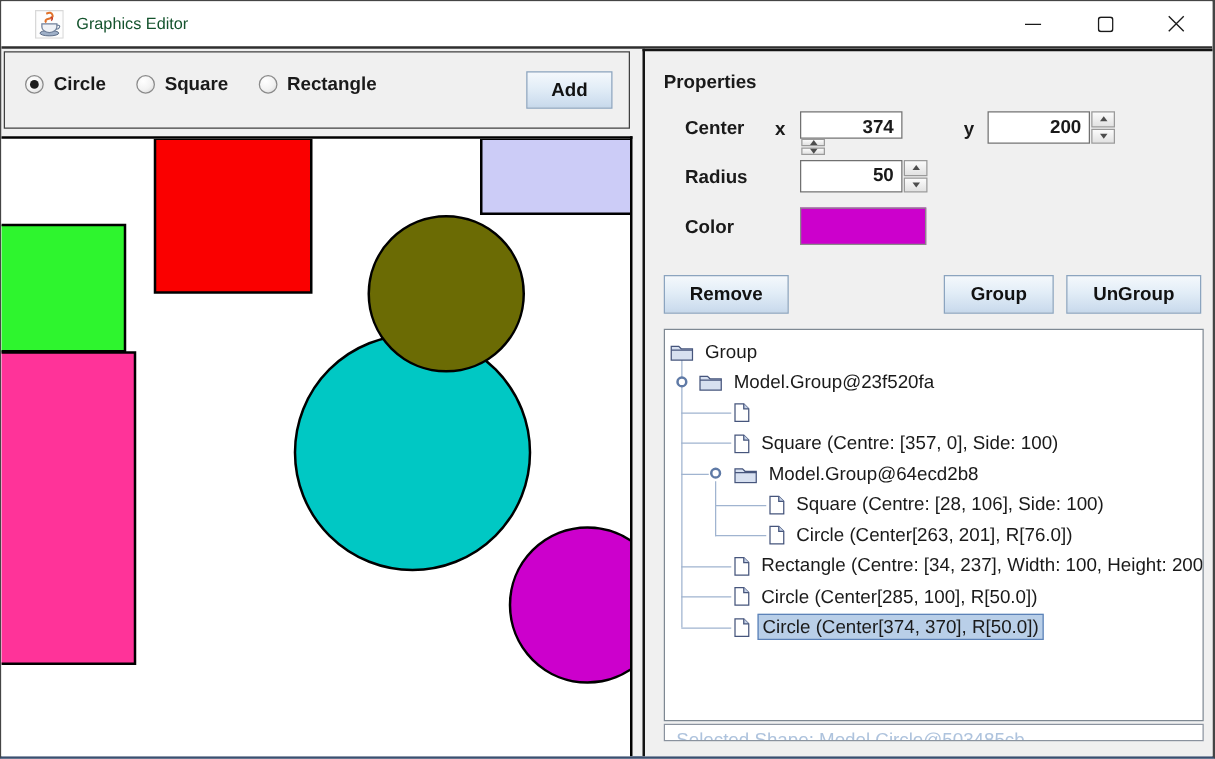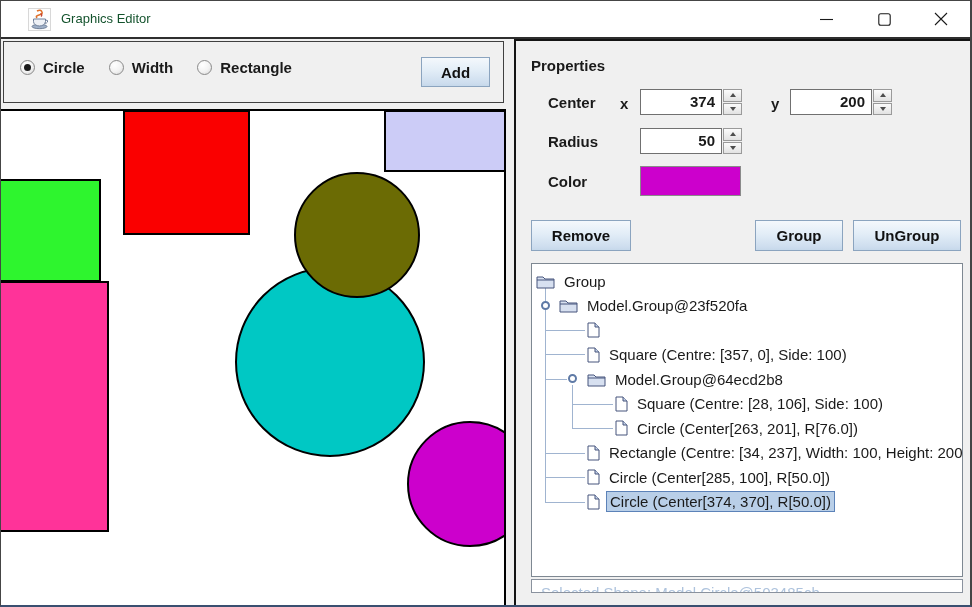--- a/index.html
+++ b/index.html
@@ -41,21 +41,21 @@
     background:#f0f0f0; border:2px solid #141414; border-right:none; border-bottom:none; }
   .rp { position:absolute; } 
   #props-header { left:15px; top:16px; font-weight:bold; font-size:15px; }
   .plabel { font-weight:bold; font-size:15px; }
   #center-label { left:32px; top:53px; }
   #x-label { left:104px; top:54px; }
   #y-label { left:255px; top:54px; }
   #radius-label { left:32px; top:92px; }
   #color-label { left:32px; top:132px; }
   .spinner { position:absolute; display:flex; height:26px; }
-  #spin-x { left:124px; top:48px; } #spin-y { left:274px; top:48px; } #spin-r { left:124px; top:87px; }
+  #spin-x { left:124px; top:48px;flex-direction:column; } #spin-y { left:274px; top:48px; } #spin-r { left:124px; top:87px; }
   .spin-field { width:82px; height:26px; background:#fff; border:1px solid #707070;
     font-weight:bold; font-size:15px; text-align:right; padding:3px 6px 0 0; }
   .spin-btns { width:19px; height:26px; display:flex; flex-direction:column; margin-left:1px; }
   .spin-up, .spin-dn { flex:1; background:linear-gradient(#fbfbfb,#e2e2e2); border:1px solid #9a9a9a;
     display:flex; align-items:center; justify-content:center; }
   .spin-dn { margin-top:1px; }
   .tri-up { width:0; height:0; border-left:3px solid transparent; border-right:3px solid transparent; border-bottom:4px solid #4d4d4d; }
   .tri-dn { width:0; height:0; border-left:3px solid transparent; border-right:3px solid transparent; border-top:4px solid #4d4d4d; }
   #color-swatch { left:124px; top:125px; width:101px; height:30px; border:1px solid #8a8a8a; }
   #remove-btn { left:15px; top:179px; width:100px; height:31px; }
@@ -107,21 +107,21 @@
   </div>
 
   <div id="toolbar">
     <div id="radio-row">
       <div class="radio-item">
         <span class="radio-circle checked"></span>
         <span class="radio-label">Circle</span>
       </div>
       <div class="radio-item">
         <span class="radio-circle"></span>
-        <span class="radio-label">Width</span>
+        <span class="radio-label">Square</span>
       </div>
       <div class="radio-item">
         <span class="radio-circle"></span>
         <span class="radio-label">Rectangle</span>
       </div>
     </div>
     <div class="btn" id="add-btn">Add</div>
   </div>
 
   <div id="canvas">

